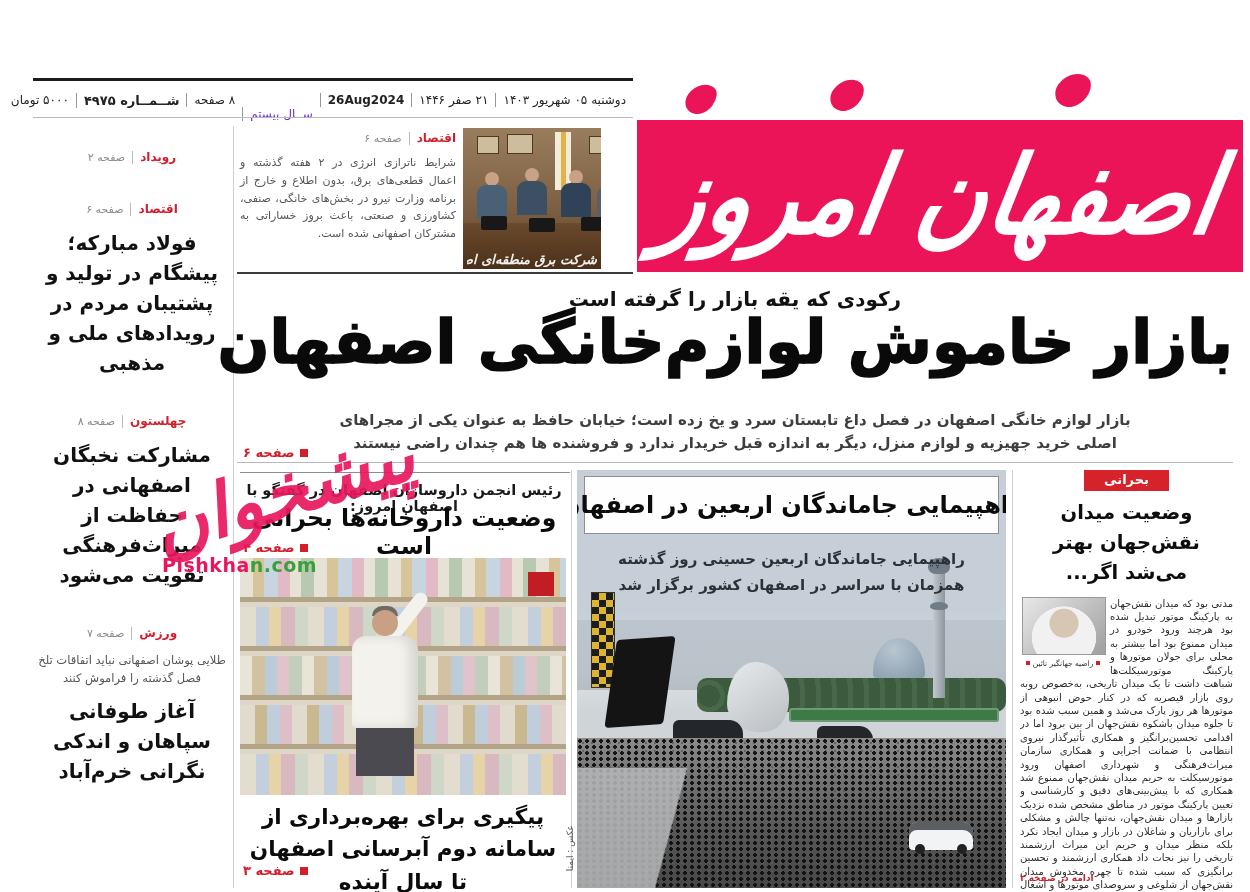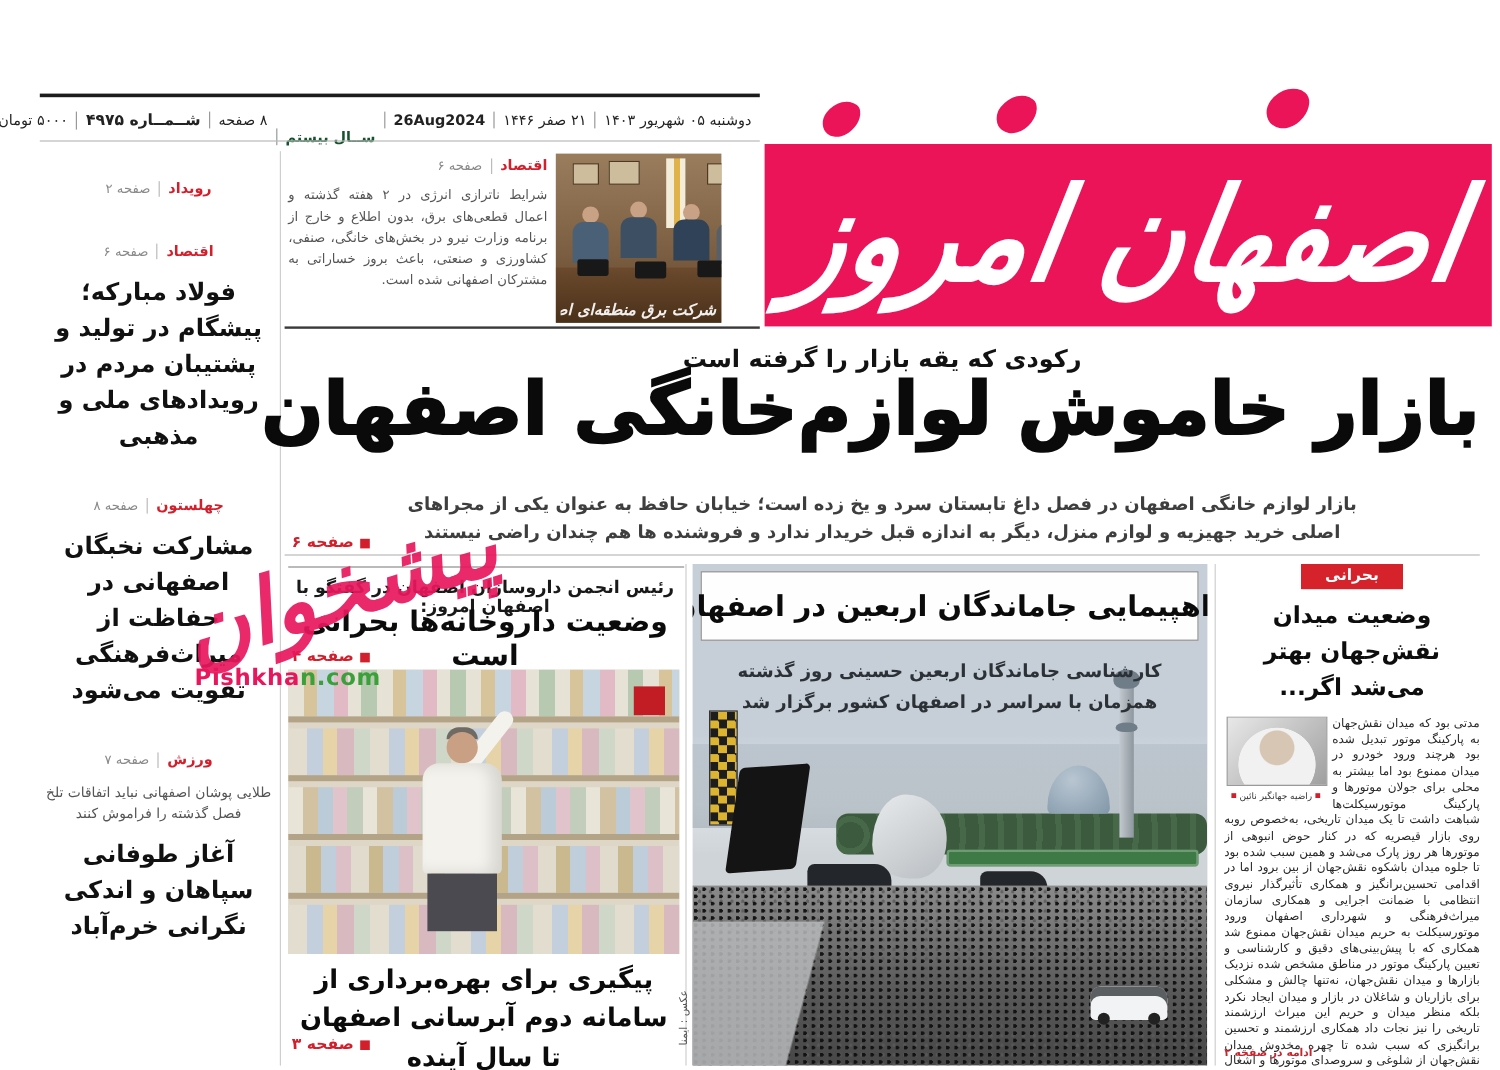--- a/index.html
+++ b/index.html
@@ -8,21 +8,21 @@
   .abs { position:absolute; }
   .fa { direction:rtl; }
   .ltr { direction:ltr; }
 
   
   .rule-heavy { background:#1c1c1c; }
   .rule-light { background:#b9b9b9; }
   .dateline { display:flex; align-items:center; justify-content:space-between; font-size:12px; color:#222; }
   .dateline .dl-item { padding:0 7px; border-left:1px solid #999; white-space:nowrap; }
   .dateline .dl-item:last-child { border-left:none; padding-left:0; }
-  .dl-red { color:#14532d; font-weight:bold;margin-top:28px; }
+  .dl-red { color:#6d28d9; font-weight:normal;margin-top:28px; }
   .dl-bold { font-weight:bold; }
   .dl-issue { font-weight:bold; font-size:13px;text-align:right; }
 
   
   .masthead-band { background:#ec1459; display:flex; align-items:center; justify-content:center; }
   .masthead-title { color:#fff; font-size:96px; font-weight:bold; font-style:italic; transform:skewX(-10deg) scaleY(1.12); white-space:nowrap; letter-spacing:-3px; }
   .logo-dot { background:#ec1459; border-radius:62% 38% 55% 45% / 60% 45% 55% 40%; transform:rotate(38deg); }
 
   
   .sidebar { width:198px; display:flex; flex-direction:column; align-items:center; text-align:center; }
@@ -260,21 +260,21 @@
   <div class="tent" style="left:240px; top:256px; width:56px; height:24px;"></div>
   <div class="crowd"></div>
   <div class="road"></div>
   <div class="car" style="left:332px; top:352px;"></div>
   <div class="wheel" style="left:338px; top:374px;"></div>
   <div class="wheel" style="left:380px; top:374px;"></div>
   <div class="arb-titlebox">
     <div class="arb-title fa">راهپیمایی جاماندگان اربعین در اصفهان</div>
   </div>
   <div class="arb-sub fa">
-    <div>کارشناسی جاماندگان اربعین حسینی روز گذشته</div>
+    <div>راهپیمایی جاماندگان اربعین حسینی روز گذشته</div>
     <div>همزمان با سراسر در اصفهان کشور برگزار شد</div>
   </div>
 </div>
 
 <div class="abs photo-credit fa" style="left:540px; top:850px; width:60px;">عکس : ایمنا</div>
 
 <div class="abs vline" style="left:1012px; top:470px; height:418px;"></div>
 
 <div class="abs ed-col fa" style="left:1020px; top:470px;">
   <span class="ed-tag">بحرانی</span>

